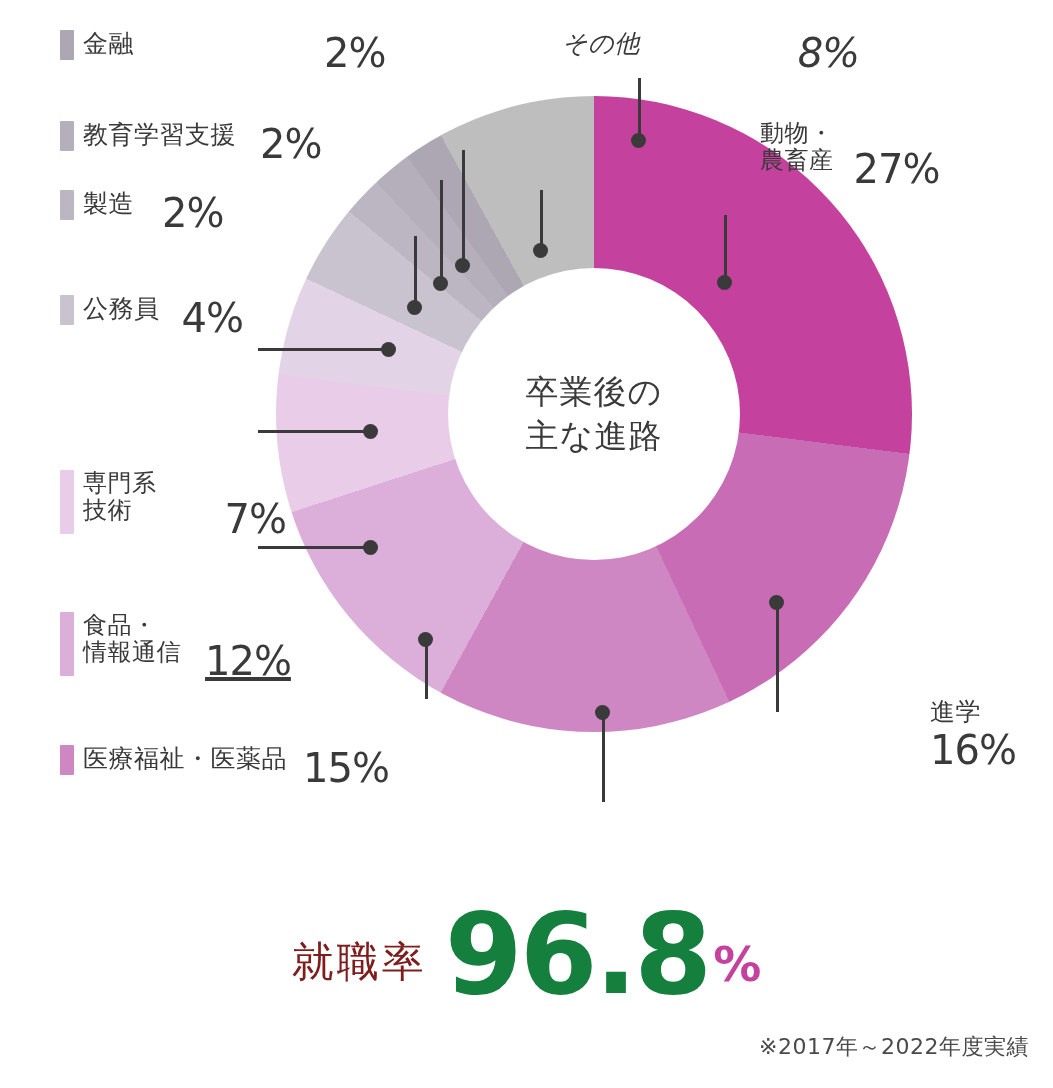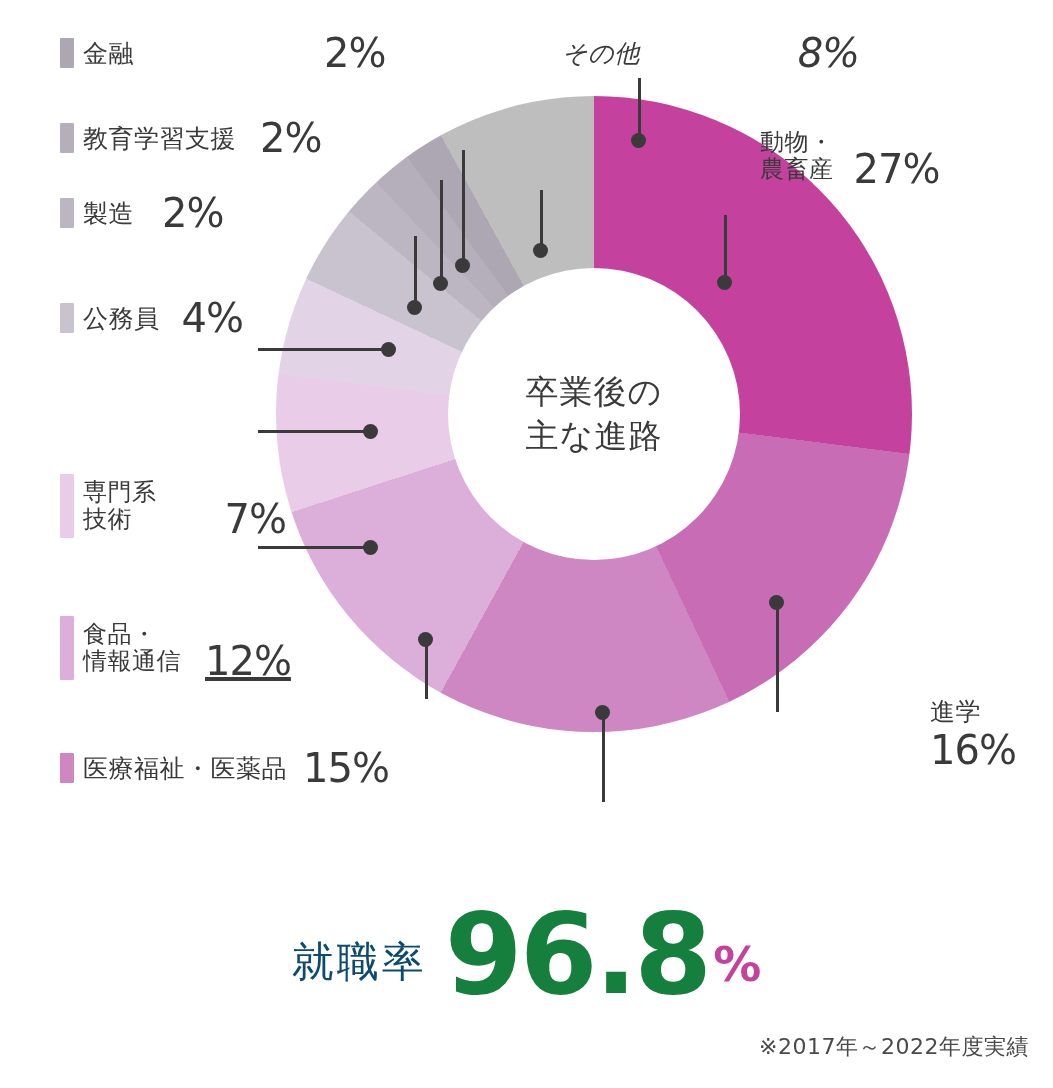--- a/index.html
+++ b/index.html
@@ -1,20 +1,20 @@
 <!DOCTYPE html>
 <html><head>
 <meta charset="utf-8">
 <style>
   html,body{margin:0;padding:0;background:#ffffff;}
   body{font-family:"DejaVu Sans","Liberation Sans",sans-serif;}
   #stage{position:relative;width:1053px;height:1088px;background:#ffffff;overflow:hidden;}
 
   
-  .label-row{position:absolute;display:flex;align-items:center;white-space:nowrap;}
+  .label-row{position:absolute;display:flex;align-items:flex-start;white-space:nowrap;}
   .swatch{width:14px;height:30px;flex:0 0 14px;margin-right:9px;border-radius:1px;}
   .lbl-text{font-size:25px;color:#3a3a3a;letter-spacing:.5px;line-height:1.08;
             font-family:"DejaVu Sans","Liberation Sans",sans-serif;font-weight:500;}
   .lbl-text.two-line{font-size:24px;line-height:1.12;}
   .pct{font-size:40px;color:#3a3a3a;margin-left:14px;font-weight:400;letter-spacing:-1px;}
 
   
   .label-row.right{flex-direction:row;}
   .label-row.right .lbl-text{text-align:left;}
 
@@ -29,21 +29,21 @@
   #donut{position:absolute;inset:0;border-radius:50%;}
   #donut-hole{position:absolute;left:50%;top:50%;transform:translate(-50%,-50%);
      width:292px;height:292px;border-radius:50%;background:#ffffff;}
   #center-text{position:absolute;left:50%;top:50%;transform:translate(-50%,-50%);
      text-align:right;color:#3a3a3a;font-size:33px;line-height:1.34;letter-spacing:1px;
      font-family:"DejaVu Sans","Liberation Sans",sans-serif;}
 
   
   #rate-block{position:absolute;left:0;top:905px;width:1053px;
      display:flex;align-items:flex-end;justify-content:center;}
-  #rate-label{font-size:42px;color:#0c4a6e;letter-spacing:3px;margin-right:18px;
+  #rate-label{font-size:42px;color:#7f1d1d;letter-spacing:3px;margin-right:18px;
      padding-bottom:14px;font-family:"DejaVu Sans","Liberation Sans",sans-serif;}
   #rate-value{font-size:112px;line-height:.88;font-weight:700;letter-spacing:-3px;}
   #rate-pct{font-size:48px;font-weight:700;padding-bottom:12px;margin-left:4px;}
 
   #footnote{position:absolute;right:24px;top:1032px;font-size:22px;color:#4a4a4a;
      letter-spacing:.5px;font-family:"DejaVu Sans","Liberation Sans",sans-serif;}
 </style>
 </head>
 <body>
 
@@ -93,21 +93,21 @@
 
   <div class="leader v" style="left:540px;top:190px;height:58px;"></div>
   <div class="dot" style="left:533px;top:243px;"></div>
 
   <div class="label-row" style="left:60px;top:30px;">
     <div class="swatch" style="background:#ADA7B4"></div>
     <div class="lbl-text">金融</div>
     <div class="pct" style="margin-left:190px;">2%</div>
   </div>
 
-  <div class="label-row" style="left:60px;top:115px;">
+  <div class="label-row" style="left:60px;top:121px;">
     <div class="swatch" style="background:#B5AFBC"></div>
     <div class="lbl-text">教育学習支援</div>
     <div class="pct" style="margin-left:24px;">2%</div>
   </div>
 
   <div class="label-row" style="left:60px;top:190px;">
     <div class="swatch" style="background:#BCB6C2"></div>
     <div class="lbl-text">製造</div>
     <div class="pct" style="margin-left:28px;">2%</div>
   </div>

